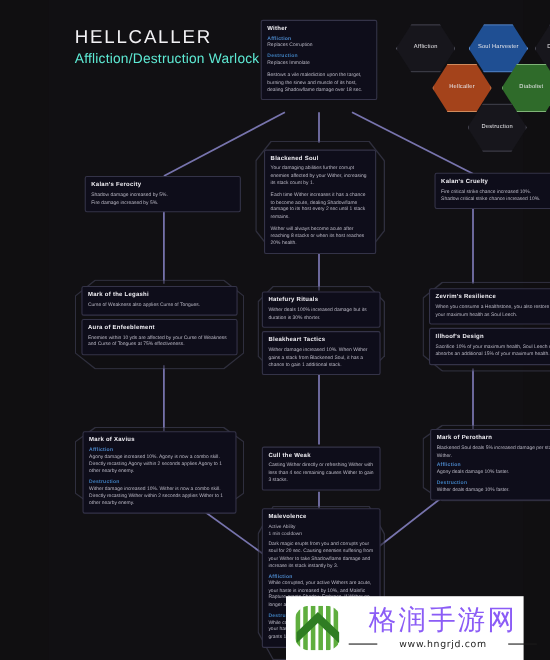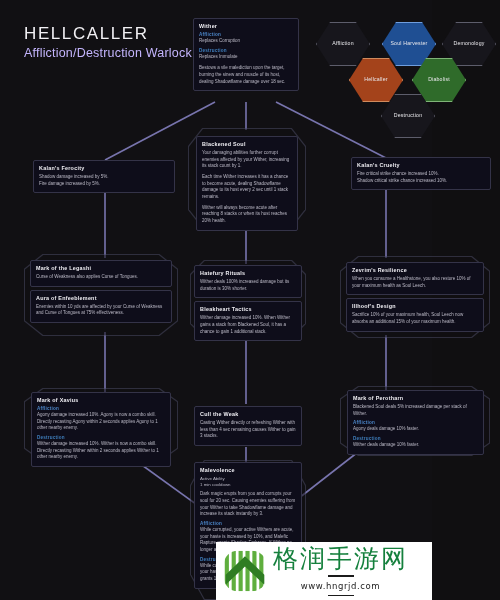--- a/index.html
+++ b/index.html
@@ -10,41 +10,42 @@
     background: #100f11;
     overflow: hidden;
     font-family: "Liberation Sans", sans-serif;
   }
 
   #stage {
     position: relative;
     width: 432px;
     height: 600px;
     background: #111013;
+    margin-left: 44px;
   }
 
   
   #links {
     position: absolute;
     left: 0; top: 0;
     width: 500px; height: 600px;
     pointer-events: none;
   }
 
   
   .header { position: absolute; left: 24px; top: 24px; }
   .title-main {
     font-size: 17px;
     letter-spacing: 1.6px;
     color: #f2f1f4;
     font-weight: 400;
   }
   .title-sub {
     font-size: 12.5px;
-    color: #c4b5fd;
+    color: #5eead4;
     margin-top: 2px;
     letter-spacing: .2px;
   }
   .title-note {
     font-size: 11.5px;
     color: #dcdbe0;
     margin-top: 18px;
     letter-spacing: .2px;
   }
 
@@ -136,26 +137,26 @@
     background: #ffffff;
     display: flex;
     align-items: center;
     gap: 5px;
     padding: 4px 6px;
   }
   .wm-logo { width: 46px; height: 46px; flex: 0 0 auto; }
   .wm-right { display: flex; flex-direction: column; align-items: center; }
   .wm-cn {
     font-size: 25px;
-    color: #15803d;
+    color: #8b5cf6;
     letter-spacing: 2px;
     font-family: "DejaVu Sans", sans-serif;
     line-height: 1.05;
   }
-  .wm-url-row { display: flex; align-items: center; gap: 4px; margin-top: 3px; flex-direction: column; }
+  .wm-url-row { display: flex; align-items: center; gap: 20px; margin-top: 3px; }
   .wm-rule { width: 26px; height: 1.5px; background: #1b1b1b; }
   .wm-url {
     font-size: 8.5px;
     color: #1b1b1b;
     letter-spacing: .6px;
     font-family: "DejaVu Sans", sans-serif;
   }
 </style>
 </head>
 <body>

